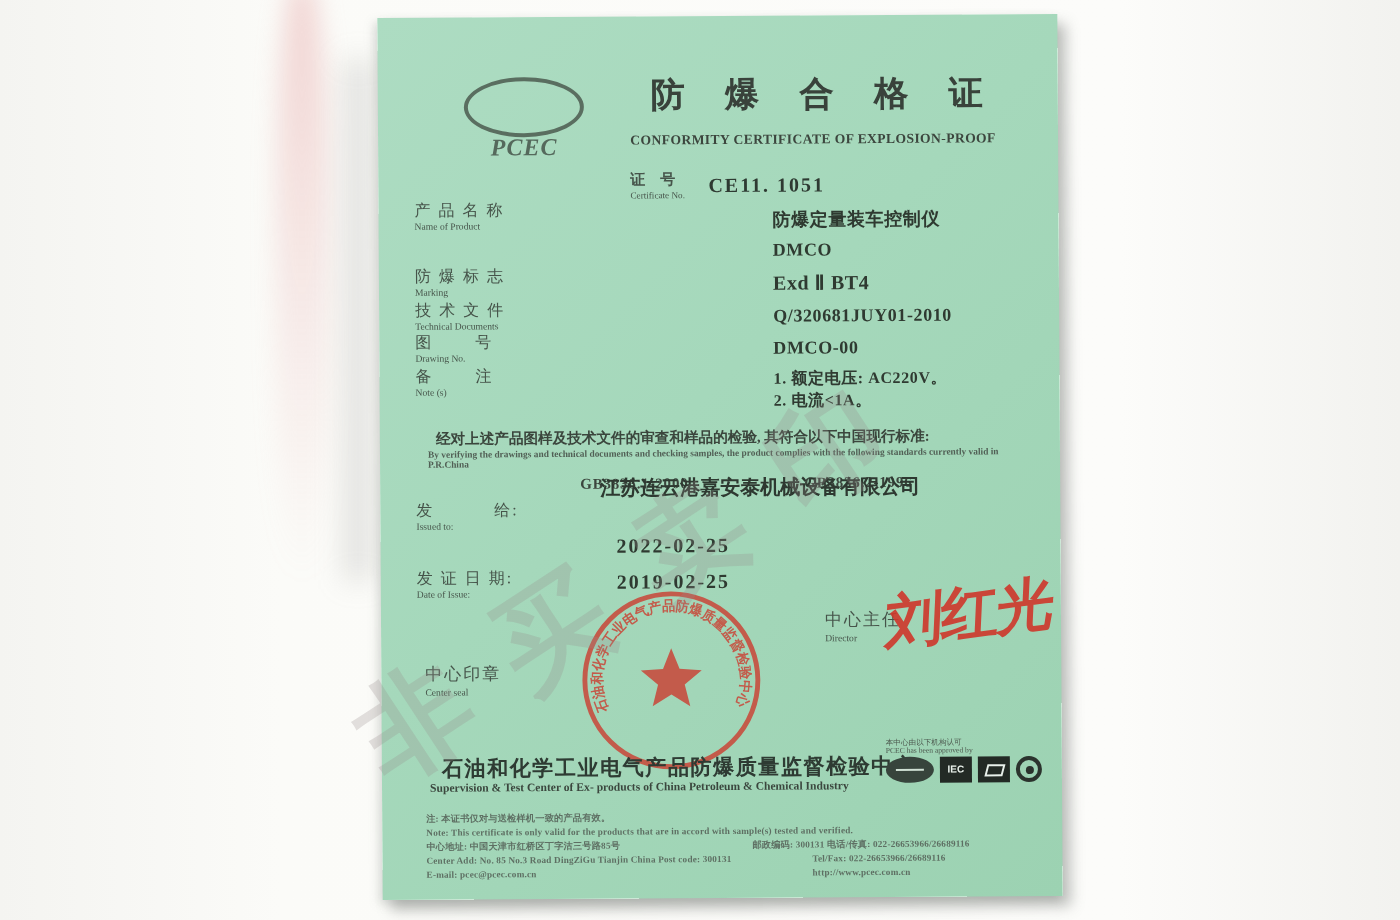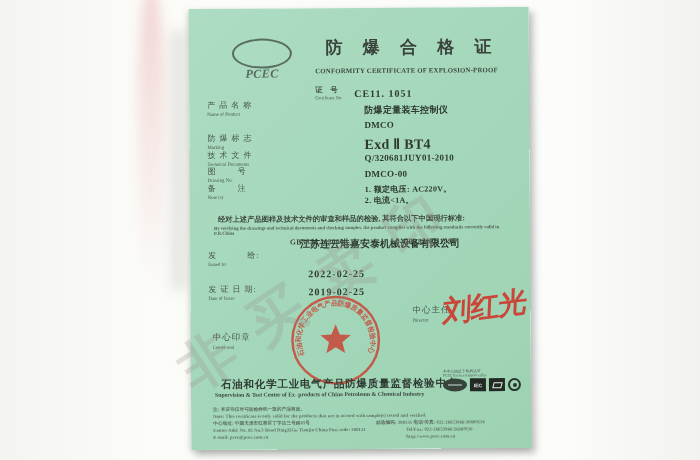--- a/index.html
+++ b/index.html
@@ -40,22 +40,22 @@
     font-size:6.8px; font-weight:800; color:#3c463e; letter-spacing:.2px;
   }
   .certno-lbl { position:absolute; left:126px; top:77px; width:42px; color:#46544a; }
   .certno-lbl .cn { font-size:7.5px; font-weight:700; white-space:pre; }
   .certno-lbl .en { font-size:4.6px; }
   .certno-val { position:absolute; left:165px; top:80px; font-size:10px; font-weight:600; color:#2e3a32; letter-spacing:1px; }
   
   .lbl { position:absolute; left:18px; width:110px; color:#46544a; }
   .lbl .cn { display:block; font-size:8px; font-weight:400; white-space:pre; letter-spacing:1px; }
   .lbl .en { display:block; font-size:4.8px; margin-top:.5px; }
-  .val { position:absolute; left:131px; font-size:9px; font-weight:600; color:#2f3a31; letter-spacing:.3px;padding-left:44px; }
-  .val.strong { font-weight:800; font-size:14px; }
+  .val { position:absolute; left:153px; font-size:9px; font-weight:600; color:#2f3a31; letter-spacing:.3px;padding-left:44px; }
+  .val.strong { font-weight:800; font-size:10px; }
   
   .stmt-cn { position:absolute; left:28px; top:206px; width:290px; font-size:7.3px; font-weight:700; color:#3b463d; }
   .stmt-en { position:absolute; left:24px; top:217px; width:300px; font-size:4.7px; font-weight:600; color:#515f55; }
   .std { position:absolute; top:229px; font-size:7.5px; font-weight:600; color:#3c463e; letter-spacing:.4px; }
   
   .company { position:absolute; left:110px; top:229px; font-size:10px; font-weight:700; color:#2e3931; }
   .date-val { position:absolute; left:118px; font-size:10px; font-weight:600; color:#2f3a31; letter-spacing:1px; }
   
   .seal-svg { position:absolute; left:98px; top:285px; width:94px; height:94px; opacity:.88; }
   .signature {

